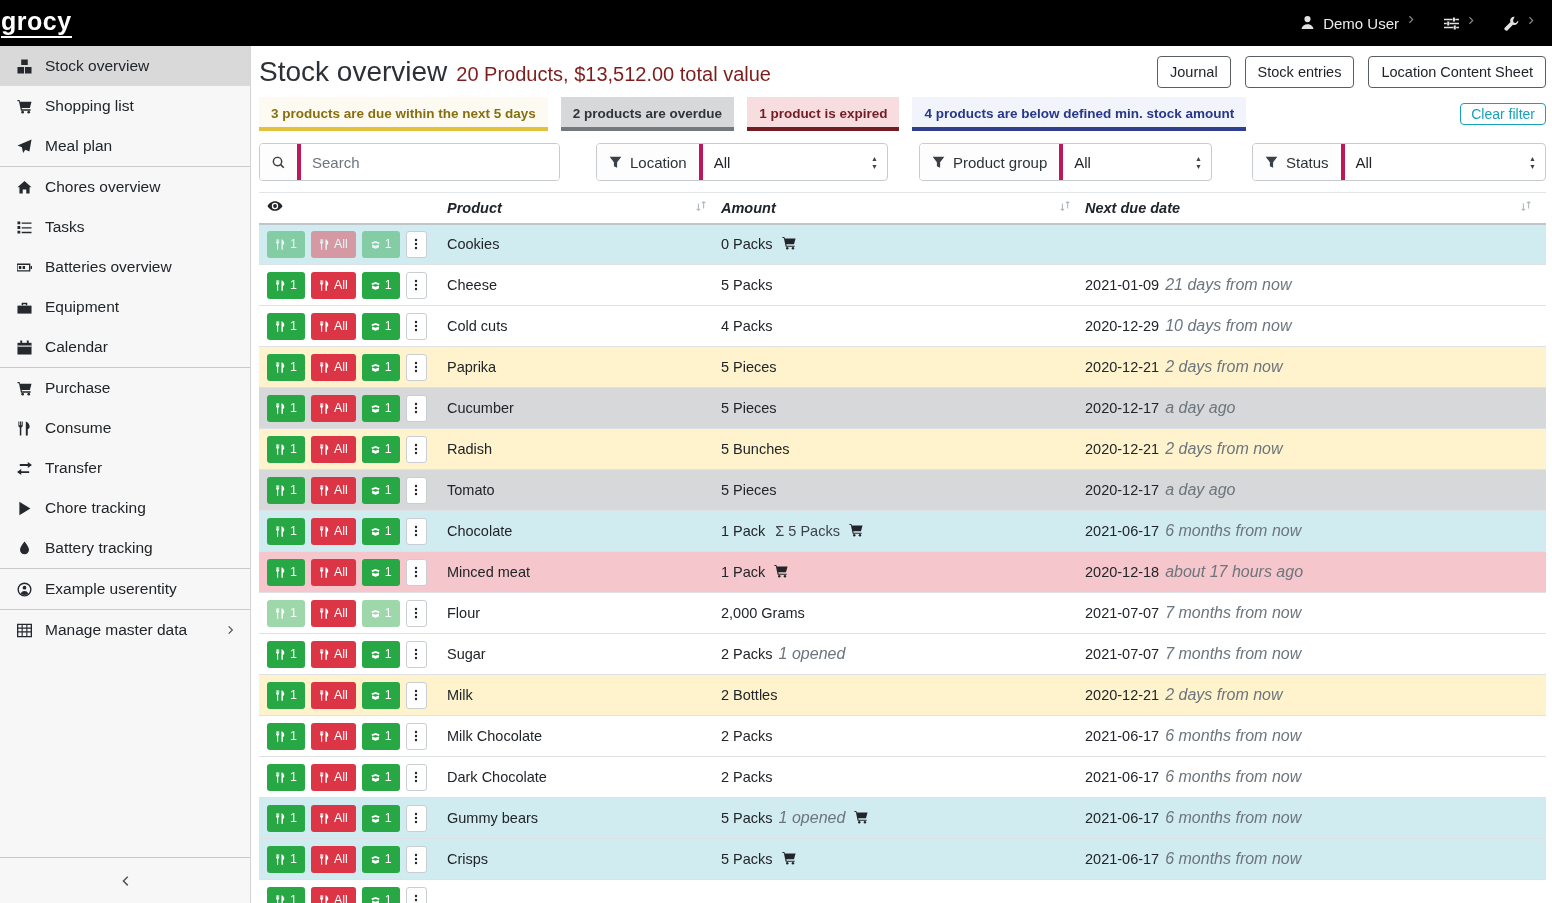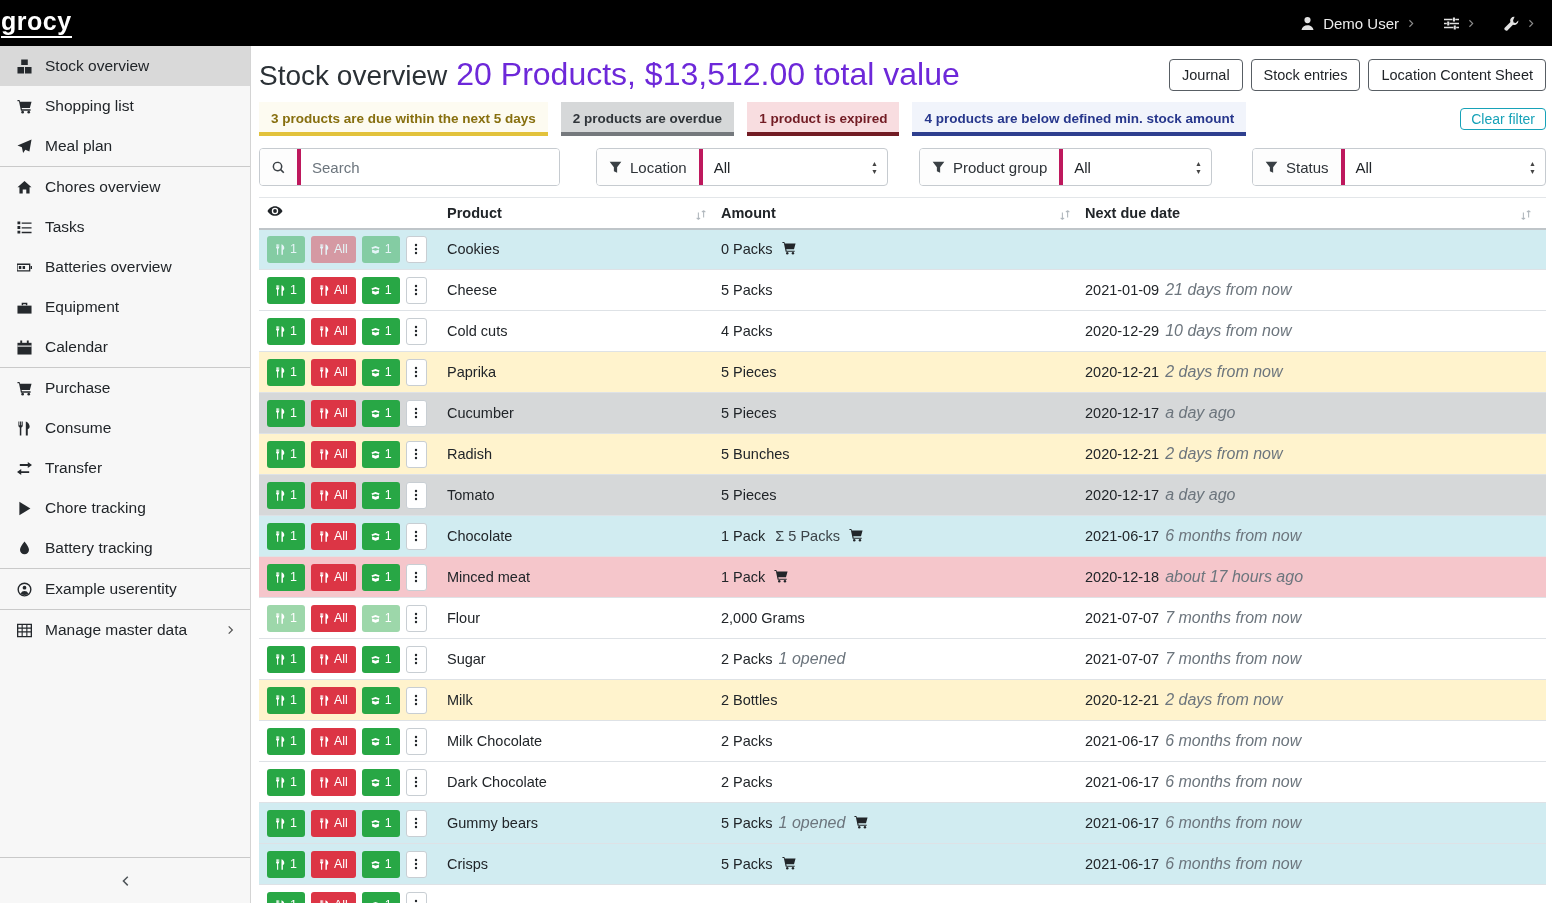--- a/index.html
+++ b/index.html
@@ -5,40 +5,40 @@
   * { box-sizing: border-box; margin: 0; padding: 0; }
   html, body { width: 1552px; height: 903px; overflow: hidden; }
   body { font-family: "Liberation Sans", "DejaVu Sans", sans-serif; font-size: 14.5px; color: #212529; background: #fff; }
 
   .app { display: grid; width: 1552px; height: 903px; grid-template-columns: 251px 1fr; grid-template-rows: 46px 1fr; }
 
   
   .navbar { grid-column: 1 / 3; background: #000; display: flex; align-items: center; justify-content: space-between; padding: 0 16px 0 1px; }
   .logo { color: #fff; font-size: 25px; font-weight: 700; letter-spacing: .5px; line-height: 1; border-bottom: 2px solid #fff; padding-bottom: 2px; cursor: pointer; }
   .nav-right { display: flex; align-items: center; gap: 28px; color: #ececec; }
-  .nav-item { display: flex; align-items: center; gap: 8px; cursor: pointer; font-size: 15px; }
+  .nav-item { display: flex; align-items: flex-start; gap: 8px; cursor: pointer; font-size: 15px; }
   .nav-item .nav-icn { font-size: 15px; color: #e2e2e2; }
   .nav-item .chev { font-size: 9px; color: #8d8d8d; }
 
   
   .sidebar { background: #f7f7f7; border-right: 1px solid #d4d4d4; position: relative; overflow: hidden; }
   .side-item { display: flex; align-items: center; gap: 11px; height: 40px; padding: 0 14px; font-size: 15.5px; color: #212529; cursor: pointer; white-space: nowrap; }
   .side-item.active { background: #d9d9d9; }
   .side-item .icn { width: 20px; font-size: 15px; color: #25292d; display: inline-flex; justify-content: center; }
   .side-item .chev-right { margin-left: auto; font-size: 10px; color: #555; }
   .side-divider { height: 1px; background: #cacaca; }
   .sidebar-collapse { position: absolute; bottom: 0; left: 0; right: 0; height: 46px; border-top: 1px solid #c9c9c9; display: flex; align-items: center; justify-content: center; color: #4e5458; cursor: pointer; font-size: 12px; }
 
   
   .main { overflow: hidden; padding: 0 6px 0 8px; background: #fff; }
   .page-header { display: flex; align-items: center; justify-content: space-between; padding: 10px 0 7px; }
   .title-wrap { display: flex; align-items: baseline; gap: 9px; }
   .page-title { font-size: 28px; font-weight: 500; color: #2b3136; }
-  .page-subtitle { font-size: 32px; font-weight: 400; color: #6d28d9; }
-  .header-buttons { display: flex; gap: 8px; }
+  .page-subtitle { font-size: 20px; font-weight: 400; color: #7f1d1d; }
+  .header-buttons { display: flex; gap: 14px; }
   .btn-outline { background: #fff; border: 1px solid #585e64; border-radius: 4px; color: #212529; font-size: 14.5px; padding: 7px 12px; cursor: pointer; font-family: inherit; white-space: nowrap; }
 
   
   .banner-row { display: flex; align-items: center; margin: 2px 0 12px; }
   .banner { margin-right: 13px; padding: 9px 12px 6px; font-weight: 700; font-size: 13.5px; border-bottom: 4px solid transparent; cursor: pointer; white-space: nowrap; }
   .clear-filter { margin-left: auto; background: #fff; border: 1px solid var(--accent-teal, #17a2b8); color: var(--accent-teal, #17a2b8); border-radius: 4px; font-size: 14px; padding: 2px 10px; cursor: pointer; font-family: inherit; }
 
   
   .filter-row { display: flex; margin: 0 0 11px; }
   .input-group { display: flex; height: 38px; border: 1px solid #c6cbd0; border-radius: 4px; background: #fff; overflow: hidden; align-items: stretch; }
@@ -51,21 +51,21 @@
   .ig-input { flex: 1; border: none; outline: none; padding: 0 11px; font-size: 15px; font-family: inherit; color: #212529; }
   .ig-input::placeholder { color: #6c757d; }
   .ig-select { flex: 1; display: flex; align-items: center; justify-content: space-between; padding: 0 9px 0 11px; font-size: 15px; cursor: pointer; color: #212529; }
   .select-arrows { display: flex; flex-direction: column; font-size: 7px; line-height: 1; color: #444; }
   .select-arrows::before { content: "▲"; display: block; }
   .select-arrows::after { content: "▼"; display: block; margin-top: 1px; }
 
   
   .stock-table { width: 100%; border-collapse: collapse; table-layout: fixed; }
   .stock-table th { height: 31px; text-align: left; font-weight: 700; font-size: 14.5px; color: #212529; border-top: 1px solid #e3e6e9; border-bottom: 2px solid #bfc5c9; padding: 0 14px 0 0; vertical-align: middle; }
-  .th-flex { display: flex; align-items: flex-end; }
+  .th-flex { display: flex; align-items: flex-start; font-style: italic; }
   .th-flex .sort { margin-left: auto; color: #aeb5bb; font-size: 12px; display: inline-flex; }
   .th-eye { padding-left: 8px !important; }
   .th-eye .eico { font-size: 16px; color: #212529; display: inline-flex; }
   .stock-table td { height: 41px; border-bottom: 1px solid #dee2e6; vertical-align: middle; padding: 0 8px 0 0; font-size: 14.5px; }
   .cell-actions { padding-left: 8px !important; white-space: nowrap; }
   tr.row-info td { background: var(--row-info, #d1ecf1); }
   tr.row-warning td { background: var(--row-warning, #fff3cd); }
   tr.row-secondary td { background: var(--row-secondary, #d6d8d9); }
   tr.row-danger td { background: var(--row-danger, #f5c6cb); }
 

